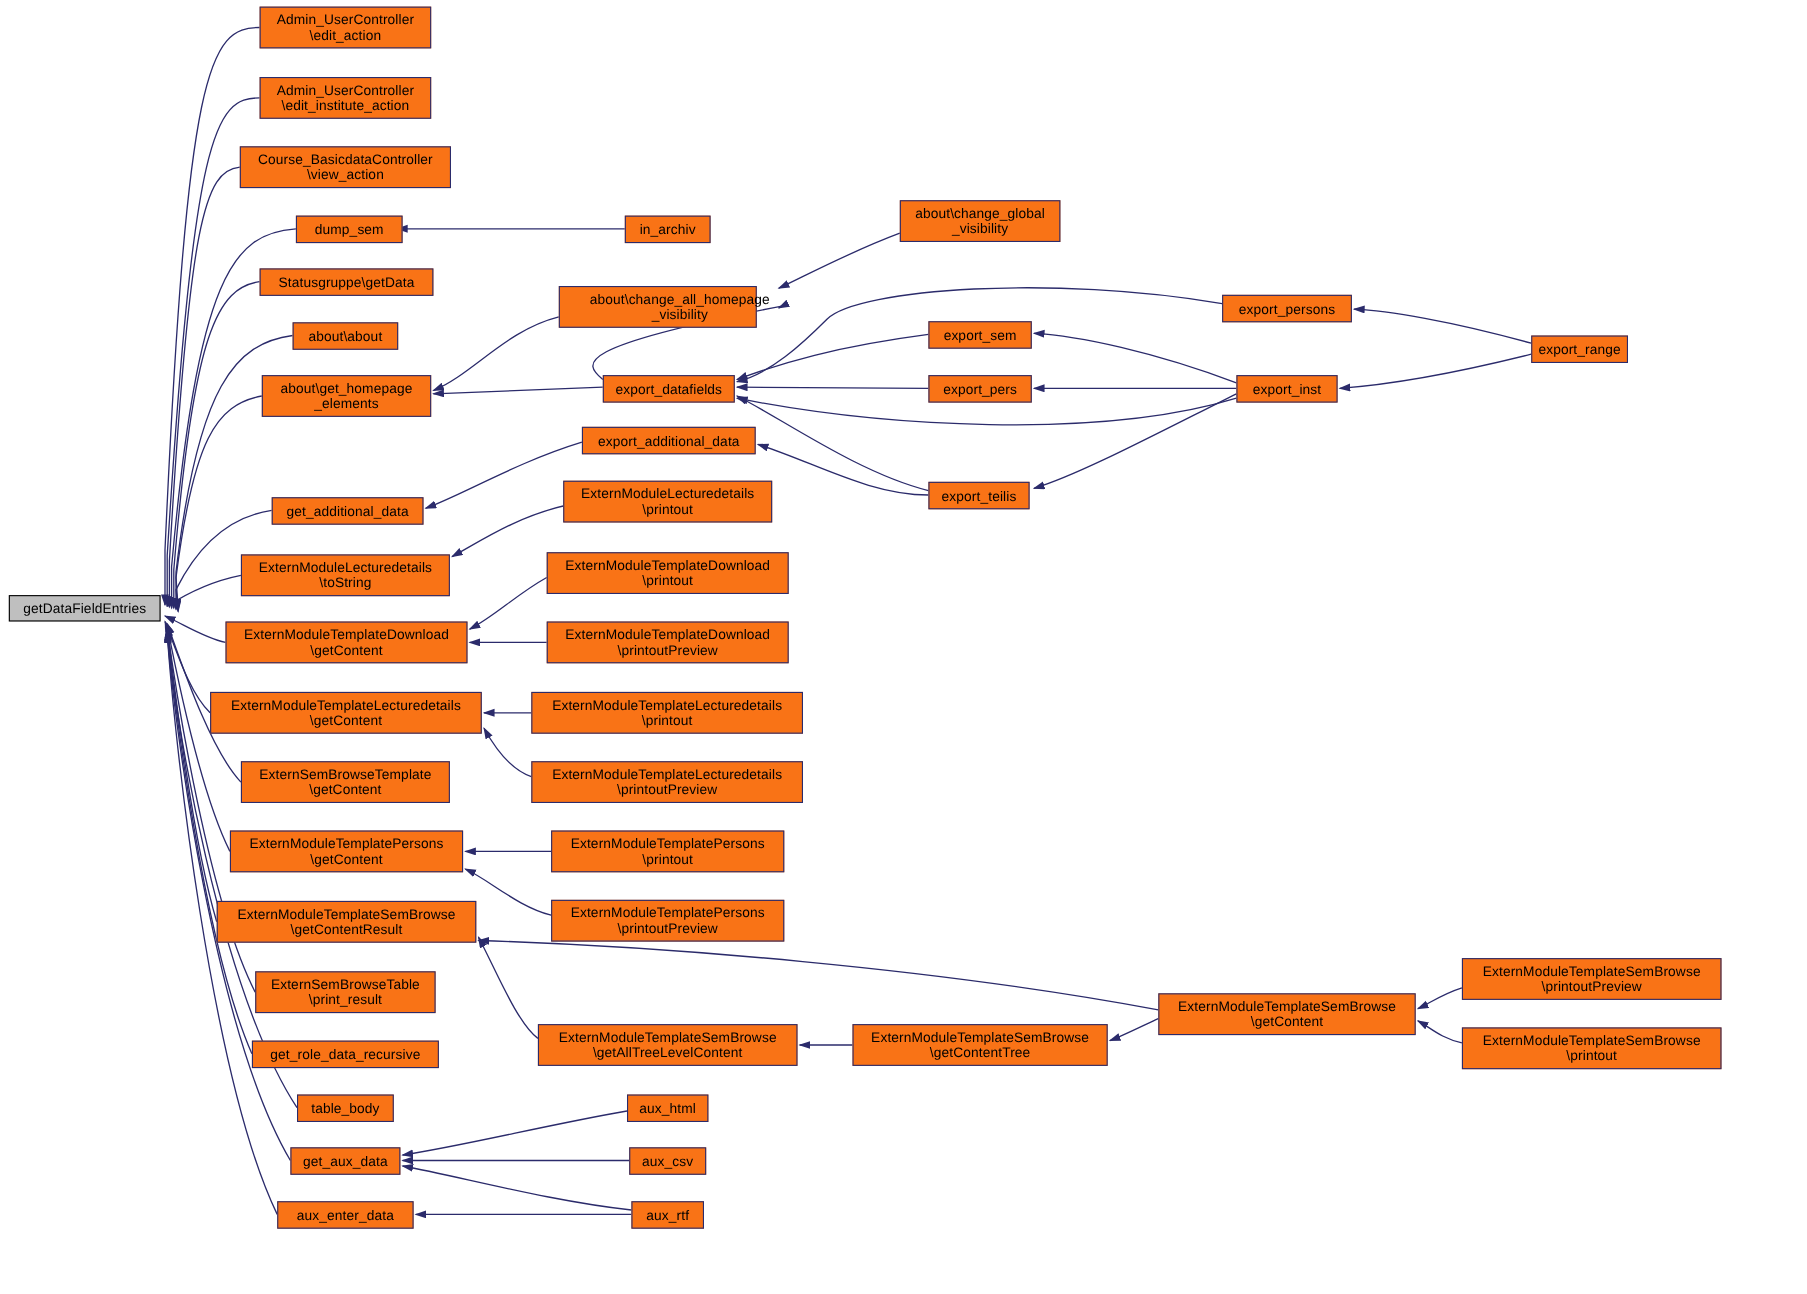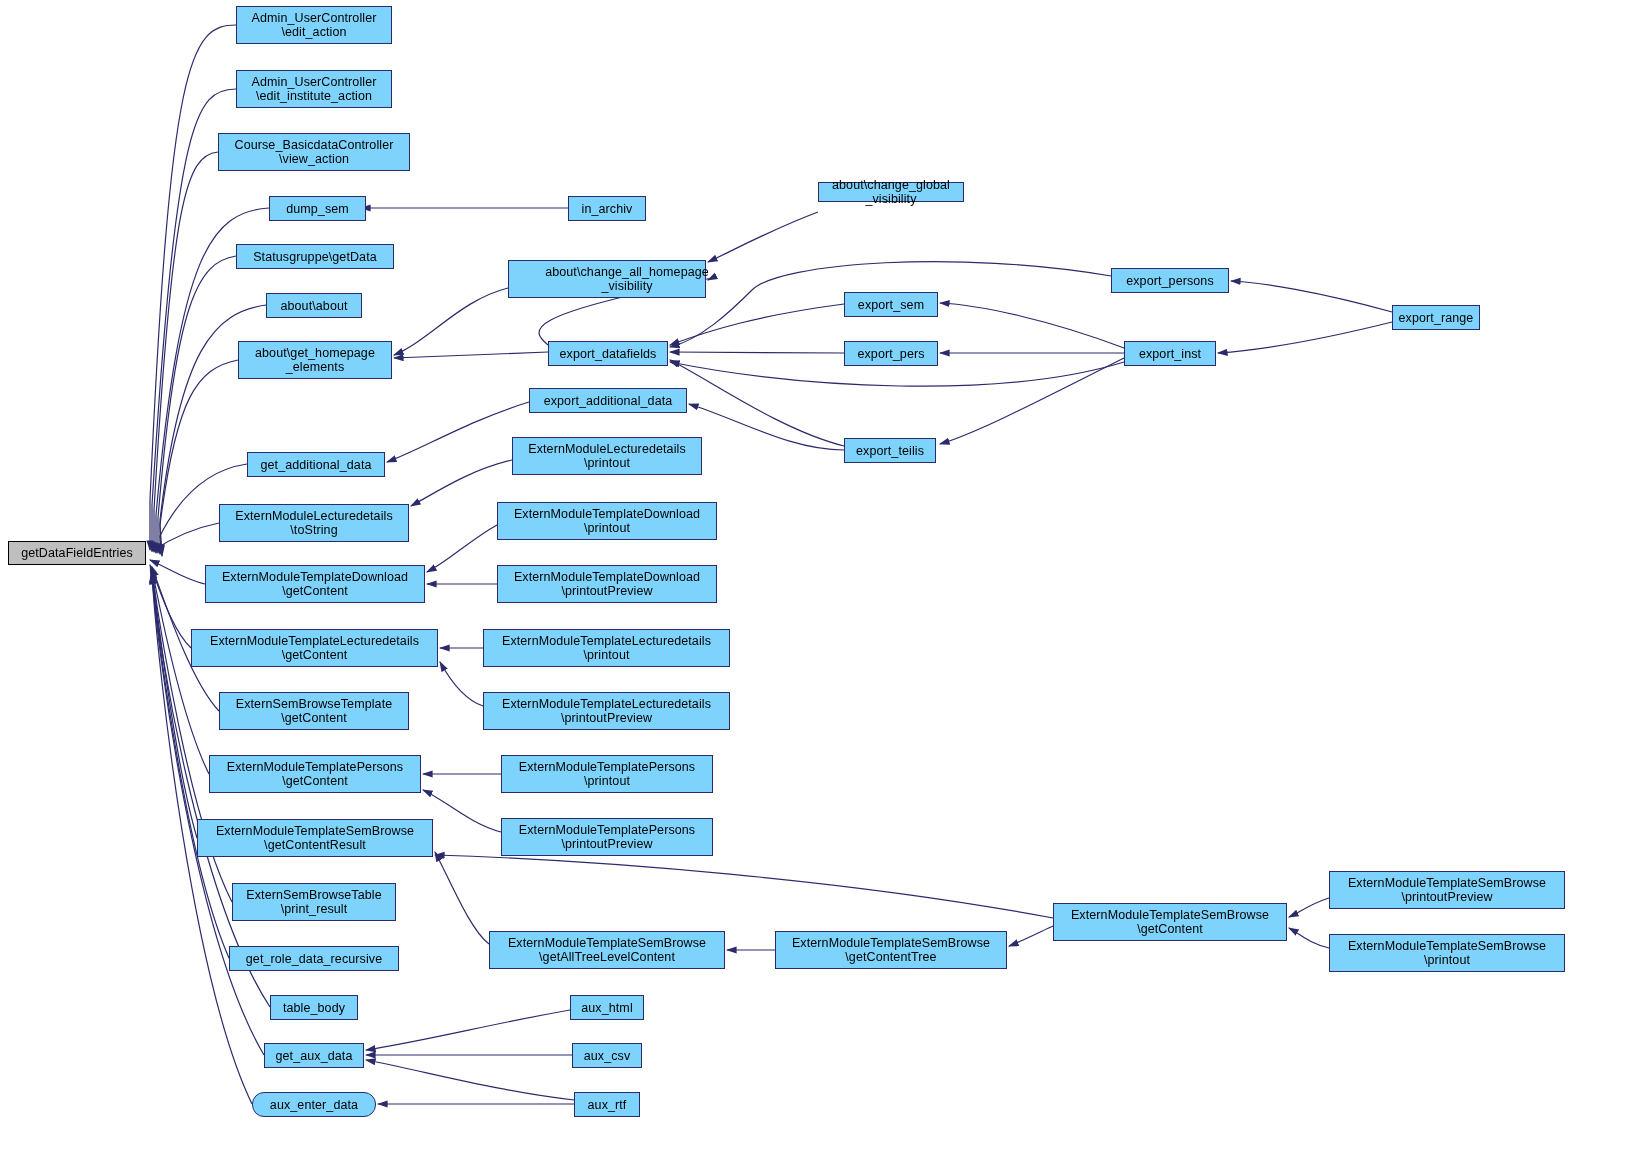--- a/index.html
+++ b/index.html
@@ -20,21 +20,21 @@
     left: 0;
     top: 0;
     width: 1643px;
     height: 1176px;
     pointer-events: none;
   }
   .node {
     position: absolute;
     box-sizing: border-box;
     border: 1px solid #2b2b6b;
-    background: #7dd3fc;
+    background: #f97316;
     color: #000000;
     font-size: 12.5px;
     line-height: 14px;
     display: flex;
     align-items: center;
     justify-content: center;
     text-align: center;
     white-space: pre;
     letter-spacing: 0.1px;
   }
@@ -133,25 +133,25 @@
 \getContent</span></div>
       <div class="node" style="left: 209px; top: 755px; width: 212px; height: 38px;"><span>ExternModuleTemplatePersons
 \getContent</span></div>
       <div class="node" style="left: 197px; top: 819px; width: 236px; height: 38px;"><span>ExternModuleTemplateSemBrowse
 \getContentResult</span></div>
       <div class="node" style="left: 232px; top: 883px; width: 164px; height: 38px;"><span>ExternSemBrowseTable
 \print_result</span></div>
       <div class="node" style="left: 229px; top: 946px; width: 170px; height: 25px;"><span>get_role_data_recursive</span></div>
       <div class="node" style="left: 270px; top: 995px; width: 88px; height: 25px;"><span>table_body</span></div>
       <div class="node" style="left: 264px; top: 1043px; width: 100px; height: 25px;"><span>get_aux_data</span></div>
-      <div class="node" style="left: 252px; top: 1092px; width: 124px; height: 25px; border-radius: 12px;"><span>aux_enter_data</span></div>
+      <div class="node" style="left: 252px; top: 1092px; width: 124px; height: 25px;"><span>aux_enter_data</span></div>
       <div class="node" style="left: 568px; top: 196px; width: 78px; height: 25px;"><span>in_archiv</span></div>
-      <div class="node" style="left: 508px; top: 260px; width: 198px; height: 38px; padding-left: 40px;"><span>about\change_all_homepage
+      <div class="node" style="left: 508px; top: 260px; width: 180px; height: 38px; padding-left: 40px;"><span>about\change_all_homepage
 _visibility</span></div>
-      <div class="node" style="left: 818px; top: 182px; width: 146px; height: 20px;"><span>about\change_global
+      <div class="node" style="left: 818px; top: 182px; width: 146px; height: 38px;"><span>about\change_global
 _visibility</span></div>
       <div class="node" style="left: 548px; top: 341px; width: 120px; height: 25px;"><span>export_datafields</span></div>
       <div class="node" style="left: 529px; top: 388px; width: 158px; height: 25px;"><span>export_additional_data</span></div>
       <div class="node" style="left: 844px; top: 292px; width: 94px; height: 25px; justify-content: center;"><span>export_sem</span></div>
       <div class="node" style="left: 844px; top: 341px; width: 94px; height: 25px;"><span>export_pers</span></div>
       <div class="node" style="left: 844px; top: 438px; width: 92px; height: 25px;"><span>export_teilis</span></div>
       <div class="node" style="left: 1111px; top: 268px; width: 118px; height: 25px;"><span>export_persons</span></div>
       <div class="node" style="left: 1124px; top: 341px; width: 92px; height: 25px;"><span>export_inst</span></div>
       <div class="node" style="left: 1392px; top: 305px; width: 88px; height: 25px;"><span>export_range</span></div>
       <div class="node" style="left: 512px; top: 437px; width: 190px; height: 38px;"><span>ExternModuleLecturedetails

